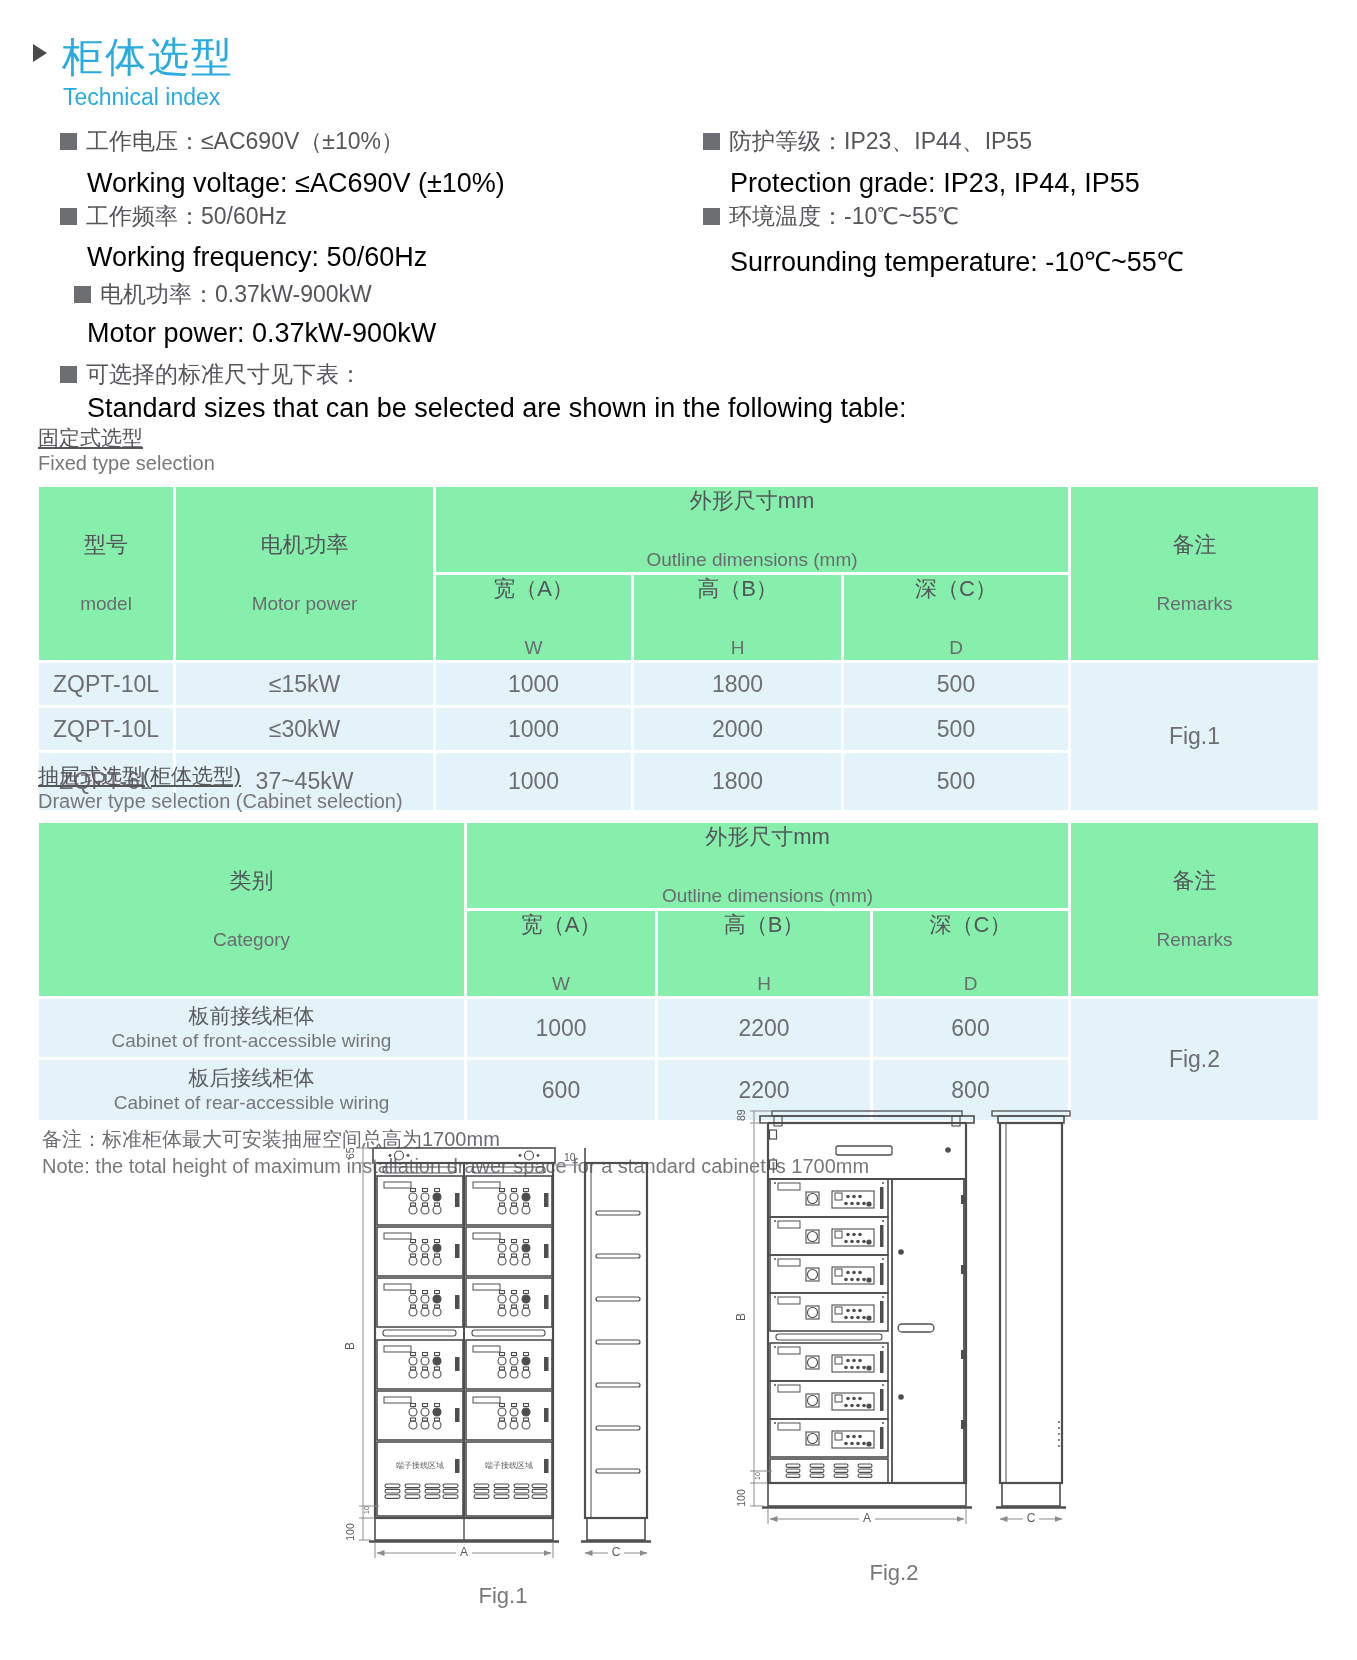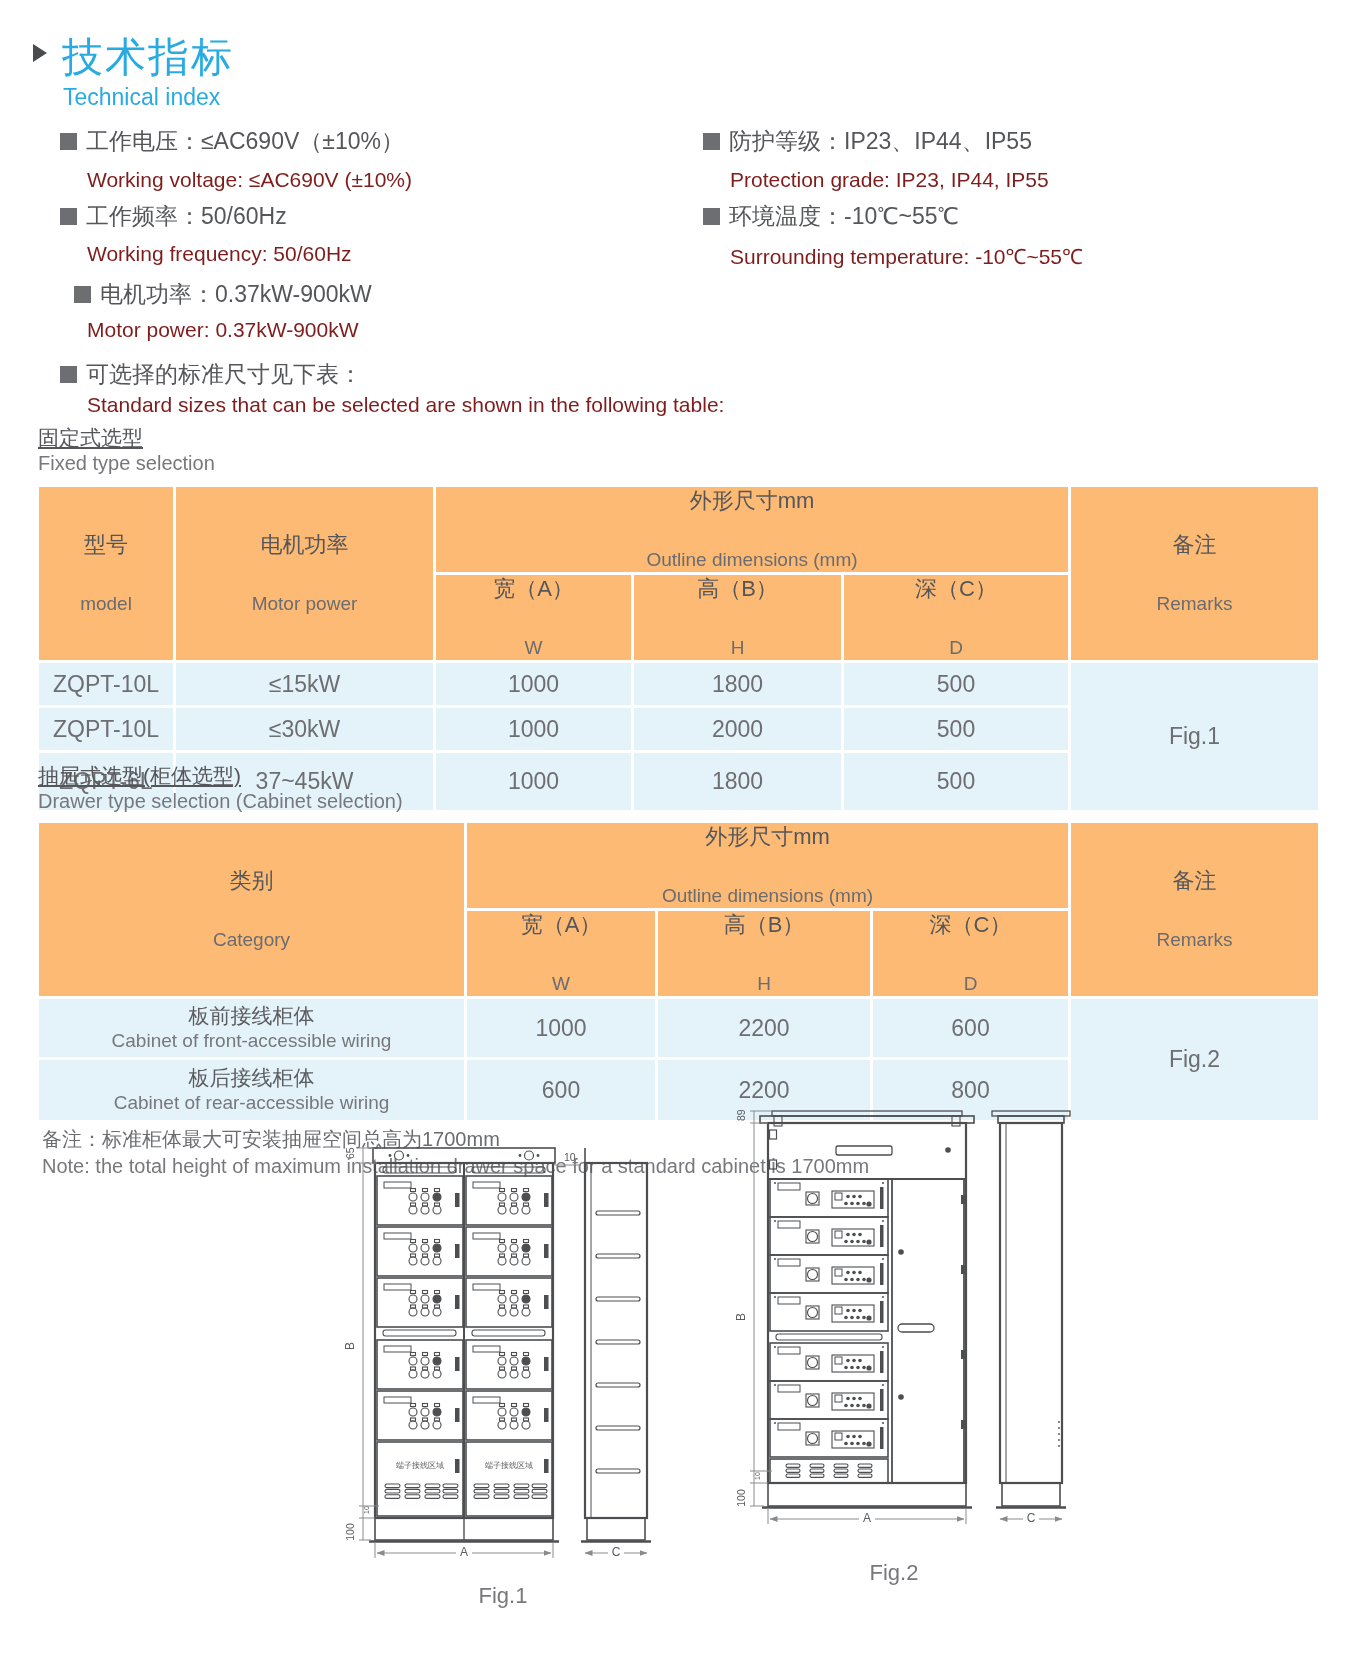--- a/index.html
+++ b/index.html
@@ -6,49 +6,49 @@
   body{width:1357px;height:1660px;position:relative;font-family:"Liberation Sans",sans-serif;color:#58595b;overflow:hidden;}
   .abs{position:absolute;}
 
   
   .title-arrow{position:absolute;left:33px;top:44px;width:0;height:0;border-left:14px solid #4a4b4d;border-top:9px solid transparent;border-bottom:9px solid transparent;}
   .page-title{position:absolute;left:62px;top:30px;font-size:41px;color:#29abe2;letter-spacing:2px;}
   .page-subtitle{position:absolute;left:63px;top:84px;font-size:23px;color:#29abe2;}
 
   
   .spec-cn{font-size:23px;color:#55565a;white-space:nowrap;}
-  .spec-en{font-size:21px;color:#7f1d1d;white-space:nowrap;}
+  .spec-en{font-size:27px;color:#000000;white-space:nowrap;}
   .bullet{display:inline-block;width:17px;height:17px;background:#6d6e71;margin-right:9px;vertical-align:-1px;}
 
   
   .sec-cn{font-size:21px;color:#55565a;text-decoration:underline;white-space:nowrap;}
   .sec-en{font-size:20px;color:#77787b;white-space:nowrap;}
 
   
   table.spec{border-collapse:separate;border-spacing:3px;table-layout:fixed;}
   table.spec td{text-align:center;vertical-align:middle;padding:0;}
-  td.hd{background:#fdba74;color:#55565a;}
+  td.hd{background:#86efac;color:#55565a;}
   td.bd{background:#e4f2fa;color:#6d6e71;}
   .hd .cn{font-size:22px;line-height:28px;}
   .hd .en{font-size:19px;line-height:24px;color:#6b6c70;margin-top:33px;}
   .bd .num{font-size:23px;text-align:center;}
   .bd .cn2{font-size:21px;line-height:26px;color:#5b5c60;}
   .bd .en2{font-size:19px;line-height:24px;color:#77787b;}
 
   .note-cn{font-size:20px;color:#6b6c70;white-space:nowrap;}
   .note-en{font-size:20px;color:#77787b;white-space:nowrap;}
 
   .fig-caption{font-size:22px;color:#77787b;text-align:center;margin-top:4px;}
   svg text{font-family:"Liberation Sans",sans-serif;fill:#5a5b5e;}
 </style>
 </head>
 <body>
 
 <span class="title-arrow"></span>
-<div class="page-title">技术指标</div>
+<div class="page-title">柜体选型</div>
 <div class="page-subtitle">Technical index</div>
 
 <div class="abs spec-cn" style="left:60px;top:126px;"><span class="bullet"></span><span>工作电压：≤AC690V（±10%）</span></div>
 <div class="abs spec-en" style="left:87px;top:168px;">Working voltage: ≤AC690V (±10%)</div>
 <div class="abs spec-cn" style="left:60px;top:201px;"><span class="bullet"></span><span>工作频率：50/60Hz</span></div>
 <div class="abs spec-en" style="left:87px;top:242px;">Working frequency: 50/60Hz</div>
 <div class="abs spec-cn" style="left:60px;top:279px;padding-left:14px;"><span class="bullet"></span><span>电机功率：0.37kW-900kW</span></div>
 <div class="abs spec-en" style="left:87px;top:318px;">Motor power: 0.37kW-900kW</div>
 <div class="abs spec-cn" style="left:60px;top:359px;"><span class="bullet"></span><span>可选择的标准尺寸见下表：</span></div>
 <div class="abs spec-en" style="left:87px;top:393px;">Standard sizes that can be selected are shown in the following table:</div>

